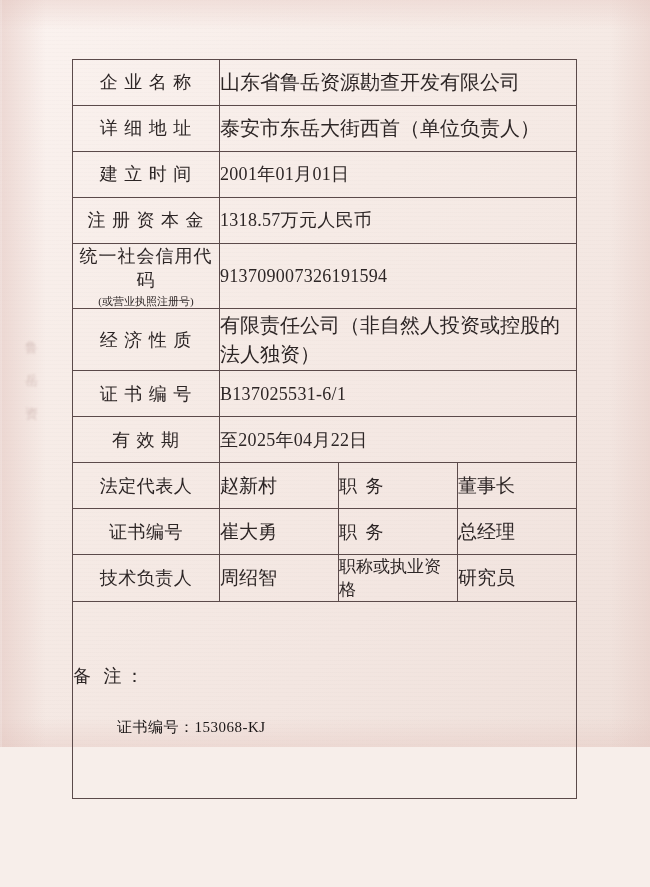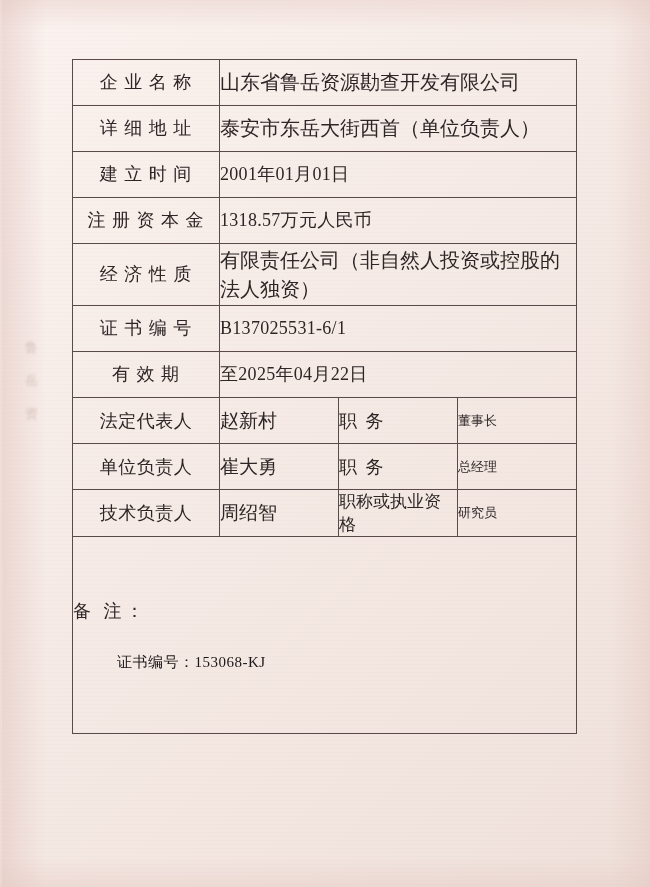--- a/index.html
+++ b/index.html
@@ -11,21 +11,21 @@
     height: 887px;
     overflow: hidden;
     background: #f7eeea;
     font-family: "Liberation Serif", "DejaVu Serif", serif;
   }
 
   
   #page {
     position: relative;
     width: 650px;
-    height: 887px;
+    height: 747px;
     background:
       linear-gradient(90deg, rgba(226,196,190,0.55) 0px, rgba(246,233,229,0.0) 46px),
       linear-gradient(270deg, rgba(228,200,194,0.45) 0px, rgba(246,233,229,0.0) 40px),
       linear-gradient(180deg, rgba(232,206,200,0.5) 0px, rgba(247,238,234,0.0) 30px),
       linear-gradient(0deg, rgba(230,202,196,0.45) 0px, rgba(247,238,234,0.0) 30px),
       repeating-linear-gradient(180deg, rgba(0,0,0,0.012) 0px, rgba(0,0,0,0.012) 1px, rgba(255,255,255,0) 1px, rgba(255,255,255,0) 4px),
       linear-gradient(135deg, #fbf3f0 0%, #f6ebe6 40%, #f3e6e1 70%, #efe0da 100%);
   }
   
   #streaks {
@@ -123,21 +123,21 @@
     padding: 6px 4px 6px 8px;
   }
   .pmid {
     width: 134px;
     font-size: 18px;
     letter-spacing: 2px;
     padding: 5px 2px;
   }
   .pmid.tight { letter-spacing: 0; font-size: 17px; }
   .prole {
-    font-size: 13px;
+    font-size: 19px;
     padding: 6px 6px 6px 8px;
   }
 
   
   .remarks {
     height: 196px;
     vertical-align: top;
     padding: 10px 12px;
     font-size: 18px;
     letter-spacing: 1px;
@@ -174,41 +174,48 @@
           <td class="value ink" colspan="3">泰安市东岳大街西首（单位负责人）</td>
         </tr>
         <tr class="row-h-3">
           <td class="label">建 立 时 间</td>
           <td class="value num ink" colspan="3">2001年01月01日</td>
         </tr>
         <tr class="row-h-4">
           <td class="label">注 册 资 本 金</td>
           <td class="value num ink" colspan="3">1318.57万元人民币</td>
         </tr>
+        <tr class="row-h-5">
+          <td class="label">
+            <span>统一社会信用代码</span>
+            <span class="sub">(或营业执照注册号)</span>
+          </td>
+          <td class="value num ink" colspan="3">913709007326191594</td>
+        </tr>
         <tr class="row-h-6">
           <td class="label">经 济 性 质</td>
           <td class="value ink" colspan="3">有限责任公司（非自然人投资或控股的法人独资）</td>
         </tr>
         <tr class="row-h-7">
           <td class="label">证 书 编 号</td>
           <td class="value num ink" colspan="3">B137025531-6/1</td>
         </tr>
         <tr class="row-h-8">
           <td class="label">有    效    期</td>
           <td class="value num ink" colspan="3">至2025年04月22日</td>
         </tr>
 
         <tr class="row-h-9">
           <td class="plabel">法定代表人</td>
           <td class="pname ink">赵新村</td>
           <td class="pmid">职    务</td>
           <td class="prole ink">董事长</td>
         </tr>
         <tr class="row-h-9">
-          <td class="plabel">单位负责人</td>
+          <td class="plabel">证书编号</td>
           <td class="pname ink">崔大勇</td>
           <td class="pmid">职    务</td>
           <td class="prole ink">总经理</td>
         </tr>
         <tr class="row-h-9">
           <td class="plabel">技术负责人</td>
           <td class="pname ink">周绍智</td>
           <td class="pmid tight">职称或执业资格</td>
           <td class="prole ink">研究员</td>
         </tr>

